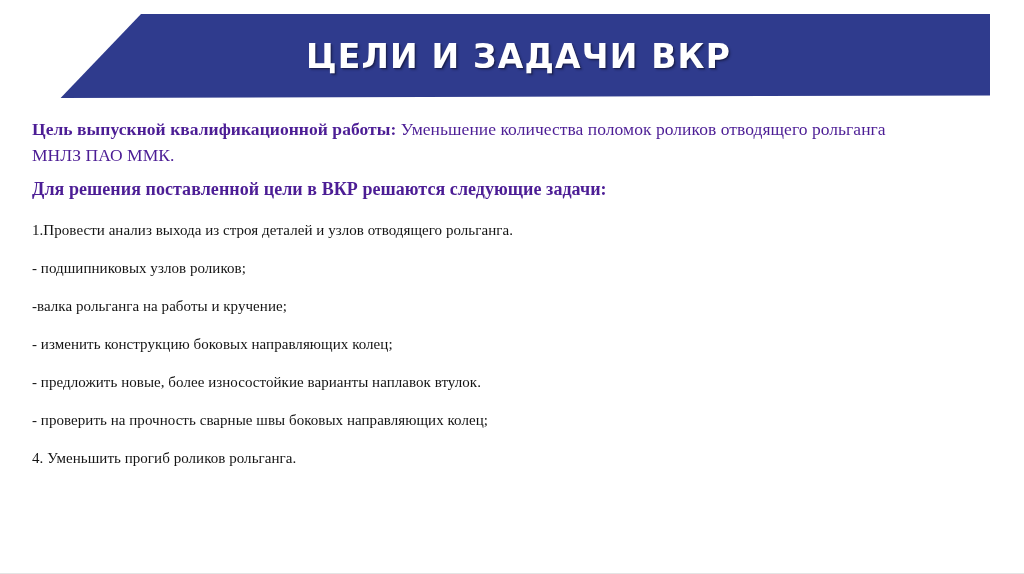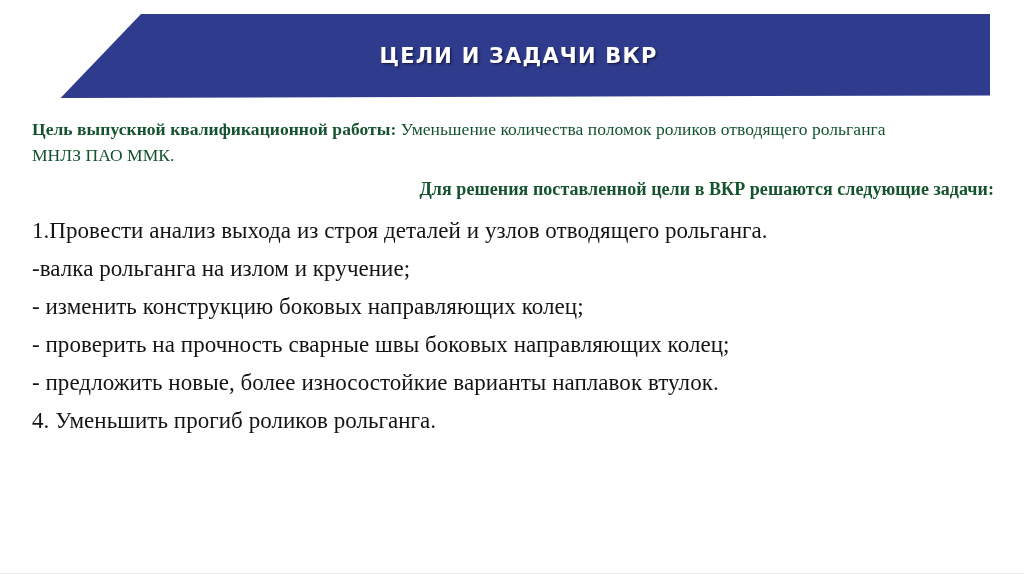--- a/index.html
+++ b/index.html
@@ -51,21 +51,21 @@
     left: 55px;
     top: 14px;
     width: 935px;
     height: 84px;
     display: flex;
     align-items: center;
     justify-content: center;
     color: #ffffff;
     font-family: "DejaVu Sans", "Liberation Sans", sans-serif;
     font-weight: bold;
-    font-size: 21px;
+    font-size: 33px;
     letter-spacing: 1.2px;
     line-height: 1;
     text-shadow: 1px 1px 0 rgba(25,30,75,0.75), 2px 2px 2px rgba(20,24,60,0.45);
     white-space: nowrap;
     padding-right: 8px;
     box-sizing: border-box;
   }
 
   
   .logo-wrap {
@@ -85,21 +85,21 @@
     position: absolute;
     left: 0;
     top: 112px;
     width: 1024px;
     height: 462px;
     padding: 5px 30px 0 32px;
     box-sizing: border-box;
   }
 
   .para {
-    color: #14532d;
+    color: #4c1d95;
     font-size: 17.5px;
     line-height: 25px;
     margin: 0 0 6px 0;
     letter-spacing: 0.05px;
   }
 
   .para.goal {
     font-size: 17.5px;
     line-height: 25.5px;
     max-width: 880px;
@@ -107,32 +107,31 @@
   }
 
   .para.goal .lead {
     font-weight: bold;
   }
 
   .para.tasks-head {
     font-weight: bold;
     font-size: 18px;
     margin-bottom: 18px;
-    text-align: right;
   }
 
   .task-list {
     margin: 0;
     padding: 0;
     list-style: none;
   }
 
   .task-list li {
     color: #141414;
-    font-size: 23px;
+    font-size: 15px;
     line-height: 21px;
     margin: 16px 0 17px 0;
     letter-spacing: 0.05px;
   }
 
   .task-list li:last-child {
     margin-bottom: 0;
   }
 </style>
 </head>
@@ -152,22 +151,23 @@
   <div class="content">
 
     <p class="para goal">
       <span class="lead">Цель выпускной квалификационной работы:</span><span> Уменьшение количества поломок роликов отводящего рольганга МНЛЗ ПАО ММК.</span>
     </p>
 
     <p class="para tasks-head">Для решения поставленной цели в ВКР решаются следующие задачи:</p>
 
     <ul class="task-list">
       <li>1.Провести анализ выхода из строя деталей и узлов отводящего рольганга.</li>
-      <li>-валка рольганга на излом и кручение;</li>
+      <li>- подшипниковых узлов роликов;</li>
+      <li>-валка рольганга на работы и кручение;</li>
       <li>- изменить конструкцию боковых направляющих колец;</li>
+      <li>- предложить новые, более износостойкие варианты наплавок втулок.</li>
       <li>- проверить на прочность сварные швы боковых направляющих колец;</li>
-      <li>- предложить новые, более износостойкие варианты наплавок втулок.</li>
       <li>4. Уменьшить прогиб роликов рольганга.</li>
     </ul>
 
   </div>
 
 </div>
 
 </body></html>

